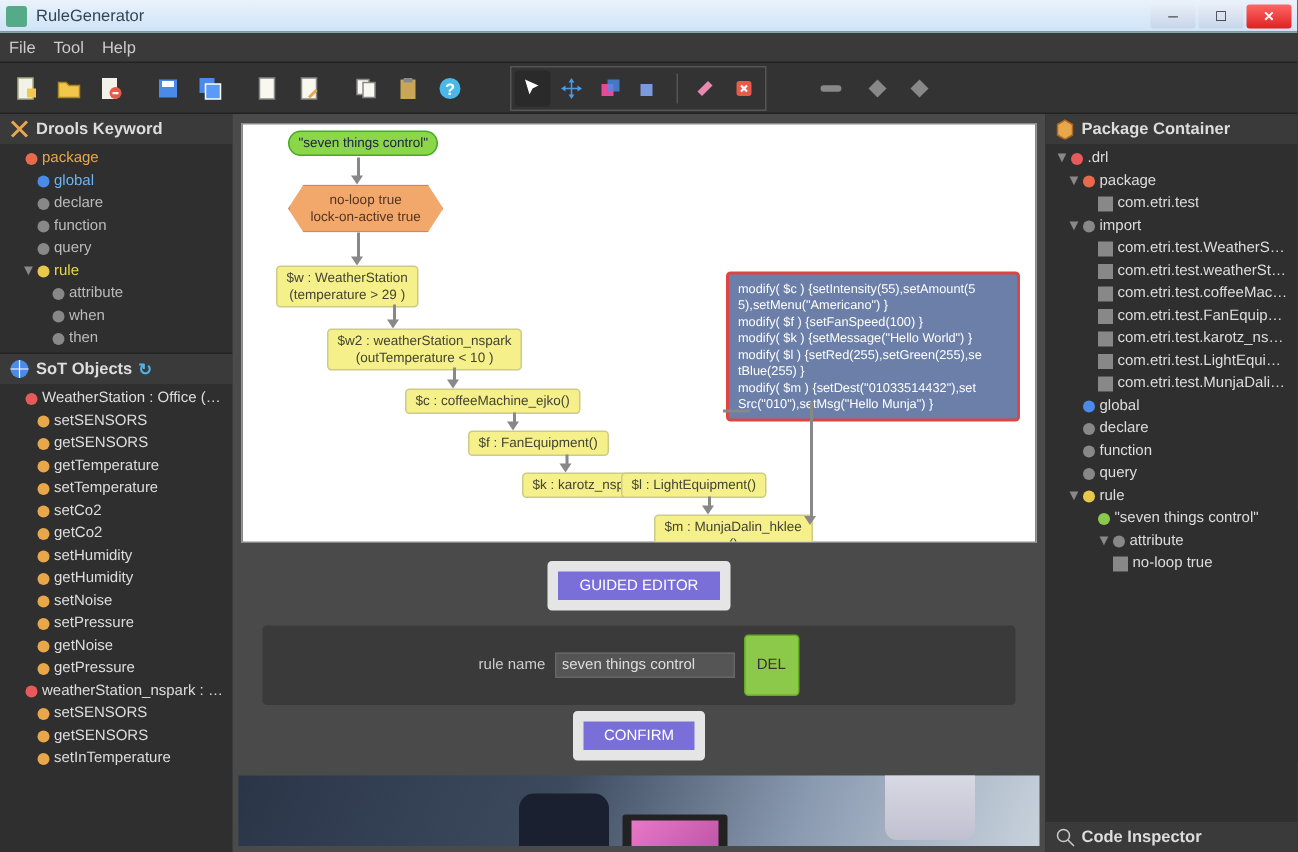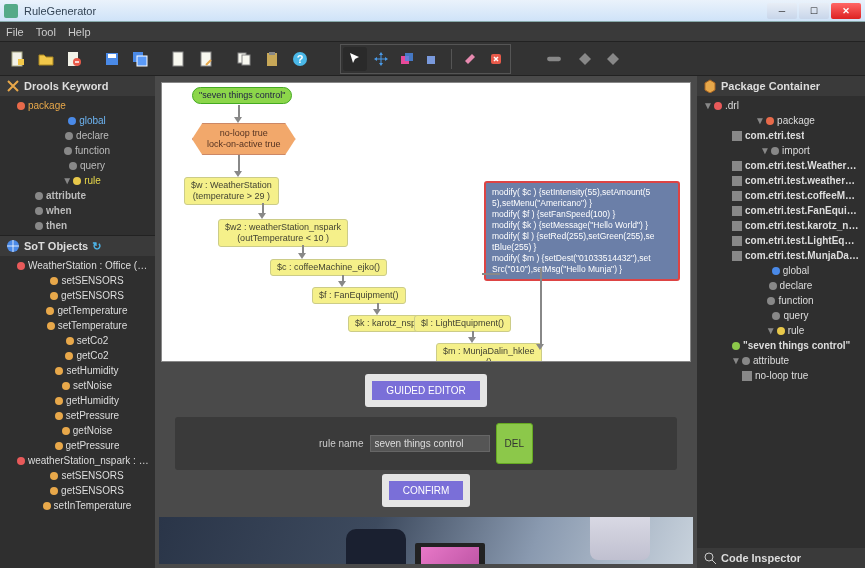--- a/index.html
+++ b/index.html
@@ -29,22 +29,22 @@
   .center { flex: 1; background: #4a4a4a; display:flex; flex-direction:column; }
   .right { width: 168px; background: #2f2f2f; display:flex; flex-direction:column; }
 
   .panel-header { background: #3a3a3a; padding: 3px 6px; display:flex; align-items:center; gap:4px; font-weight:bold; color:#ddd; font-size:11px; }
   .panel-header .picon { width:14px;height:14px; }
 
   .tree { padding: 2px 4px; font-size: 10px; line-height: 15px; overflow:hidden;}
   .tree .row { display:flex; align-items:center; gap:3px; padding:0 2px;}
   .tree .dot { width:8px;height:8px;border-radius:50%; flex-shrink:0; }
   .tree .caret { width:8px;display:inline-block;color:#888;flex-shrink:0; }
-  .tree .ind1 { padding-left: 10px; justify-content: center; }
-  .tree .ind2 { padding-left: 20px; font-weight: bold; }
+  .tree .ind1 { padding-left: 10px; }
+  .tree .ind2 { padding-left: 20px; }
   .tree .ind3 { padding-left: 30px; }
   .hl-orange { color:#e8a84a; }
   .hl-blue { color:#6db4f2; }
   .hl-yellow { color:#e8d84a; }
   .hl-grey { color:#bbb; }
 
   .left .sot-panel { flex:1; border-top:1px solid #222; }
 
   
   .canvas-wrap { margin: 6px; background:#fff; flex: 0 0 280px; position:relative; overflow:hidden; border:1px solid #888; }
@@ -318,26 +318,26 @@
             <span style="white-space:nowrap;overflow:hidden;text-overflow:ellipsis">getCo2</span>
           </div>
           <div class="row  ind1">
             <span class="caret"></span>
             <span class="dot" style="background:#e8a84a"></span>
             <span style="white-space:nowrap;overflow:hidden;text-overflow:ellipsis">setHumidity</span>
           </div>
           <div class="row  ind1">
             <span class="caret"></span>
             <span class="dot" style="background:#e8a84a"></span>
+            <span style="white-space:nowrap;overflow:hidden;text-overflow:ellipsis">getHumidity</span>
+          </div>
+          <div class="row  ind1">
+            <span class="caret"></span>
+            <span class="dot" style="background:#e8a84a"></span>
             <span style="white-space:nowrap;overflow:hidden;text-overflow:ellipsis">setNoise</span>
-          </div>
-          <div class="row  ind1">
-            <span class="caret"></span>
-            <span class="dot" style="background:#e8a84a"></span>
-            <span style="white-space:nowrap;overflow:hidden;text-overflow:ellipsis">getHumidity</span>
           </div>
           <div class="row  ind1">
             <span class="caret"></span>
             <span class="dot" style="background:#e8a84a"></span>
             <span style="white-space:nowrap;overflow:hidden;text-overflow:ellipsis">setPressure</span>
           </div>
           <div class="row  ind1">
             <span class="caret"></span>
             <span class="dot" style="background:#e8a84a"></span>
             <span style="white-space:nowrap;overflow:hidden;text-overflow:ellipsis">getNoise</span>

